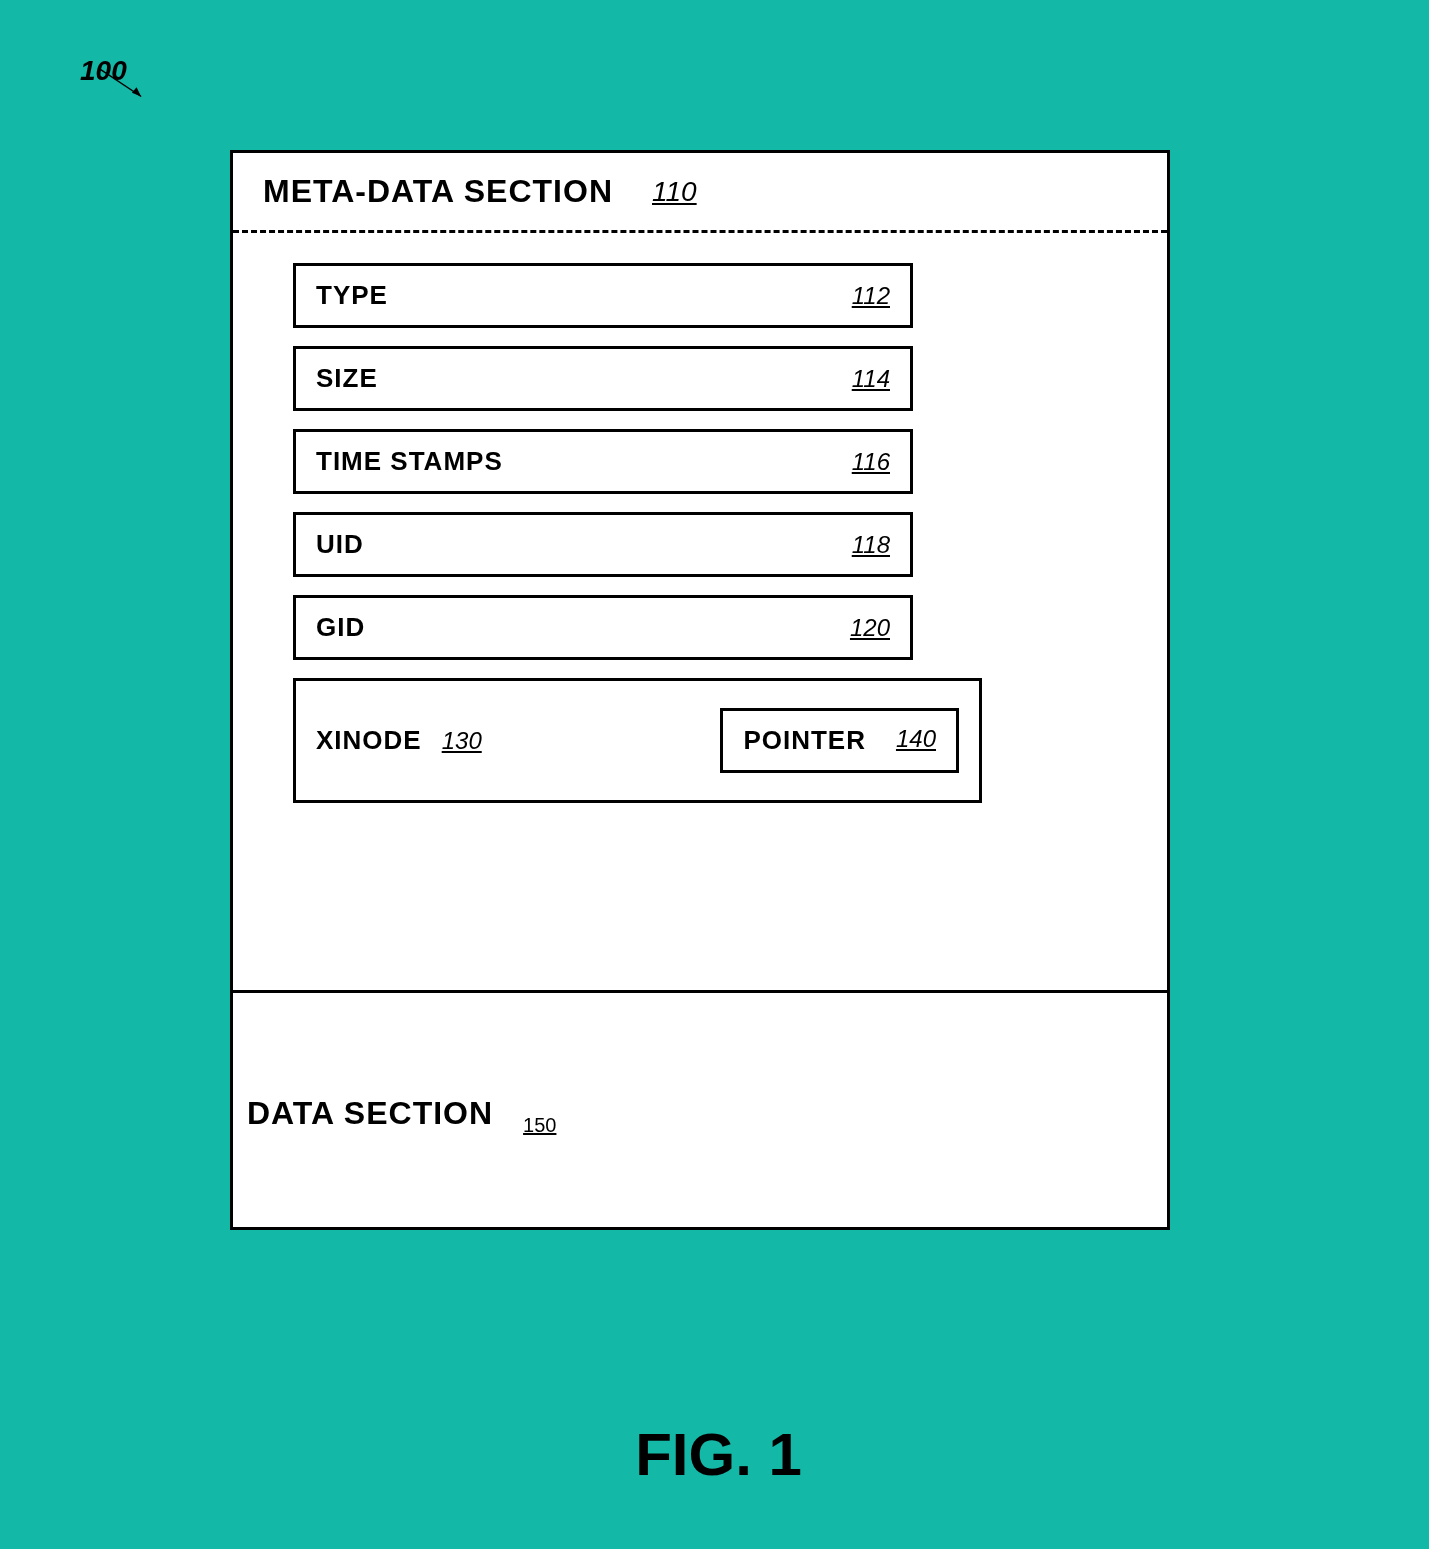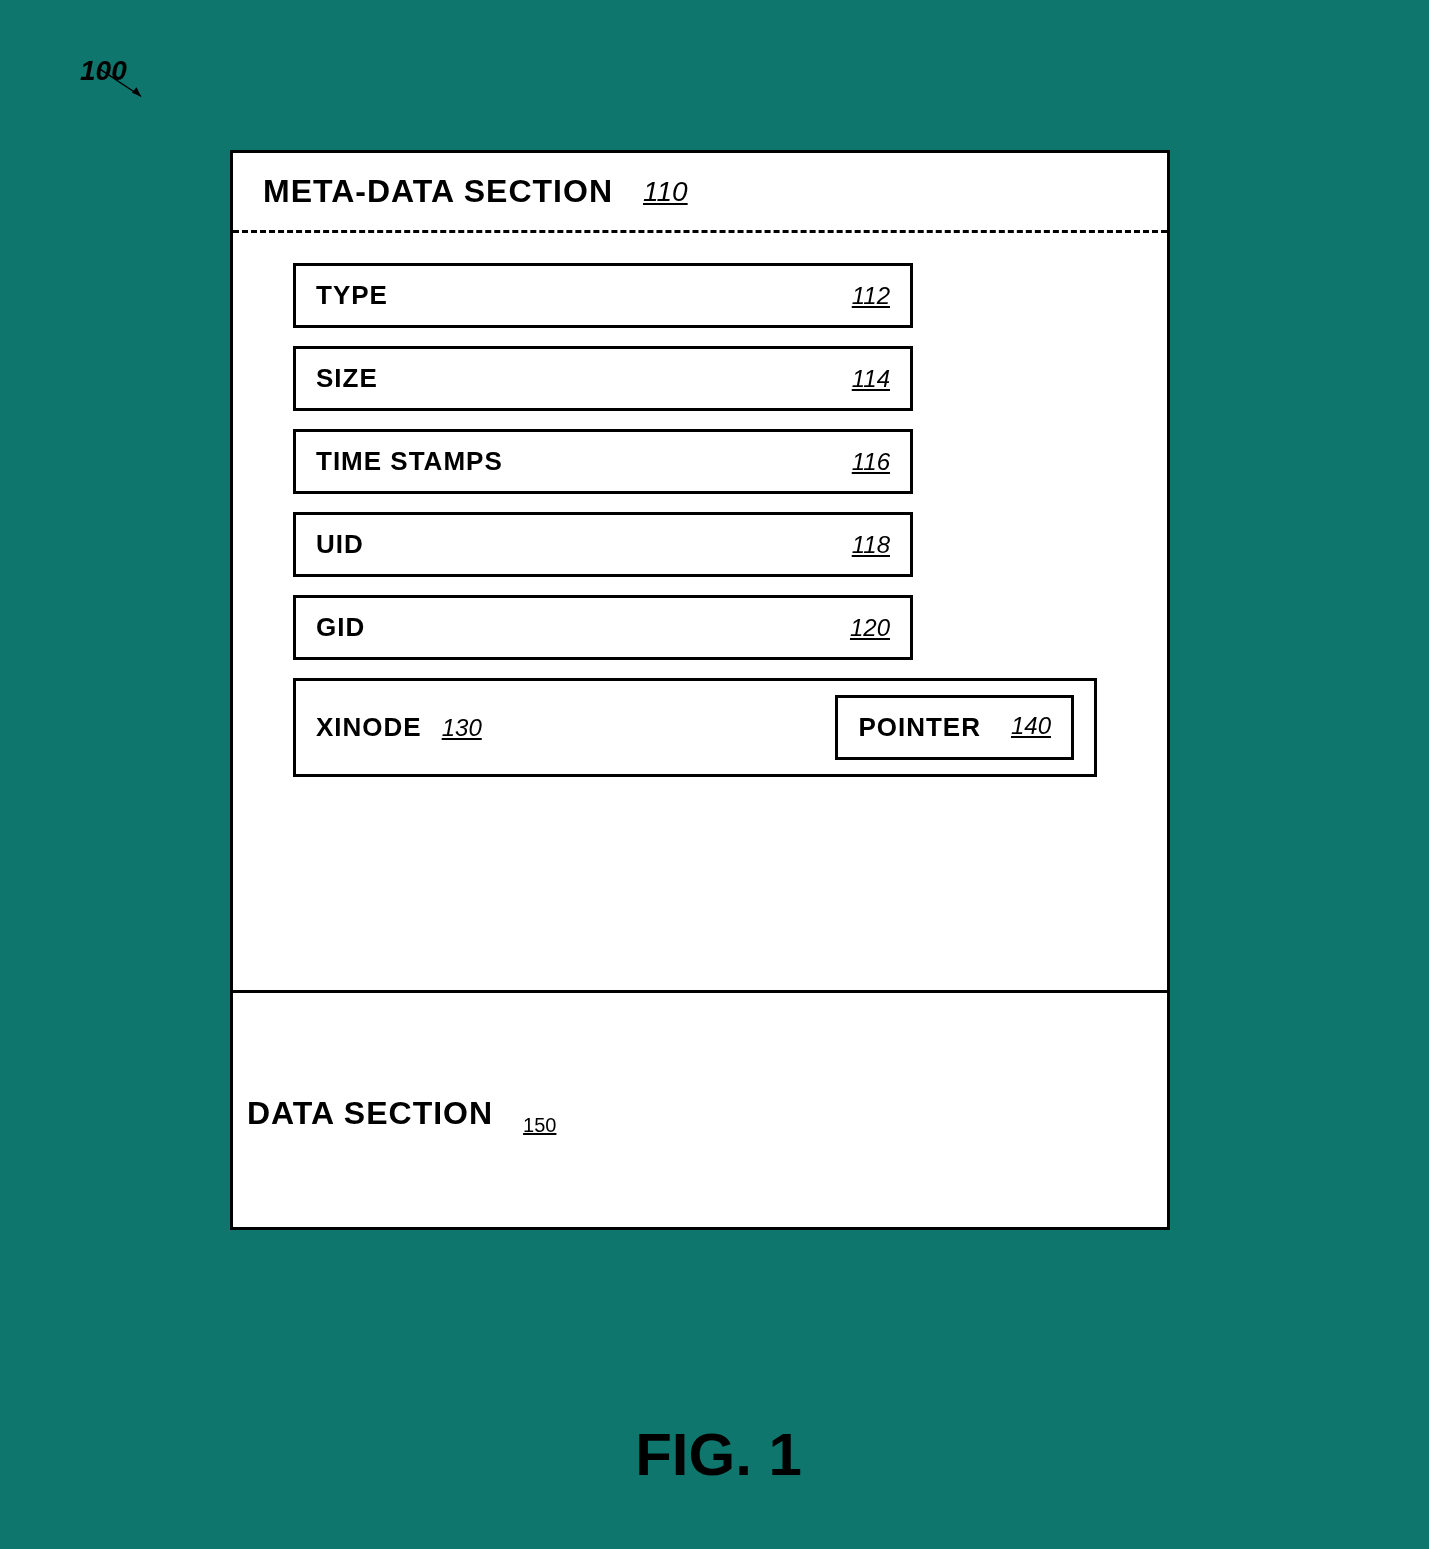--- a/index.html
+++ b/index.html
@@ -14,21 +14,21 @@
       height: 1549px;
       font-family: Arial, Helvetica, sans-serif;
       position: relative;
       overflow: hidden;
     }
 
     .page-container {
       width: 1429px;
       height: 1549px;
       position: relative;
-      background: #0f766e;
+      background: #14b8a6;
     }
 
     
     .fig-label-100 {
       position: absolute;
       top: 55px;
       left: 80px;
       font-size: 28px;
       font-style: italic;
       font-weight: bold;
@@ -59,21 +59,21 @@
       position: relative;
       width: 100%;
       height: 840px;
       border-bottom: 3px solid #000;
     }
 
     .meta-data-header {
       display: flex;
       align-items: center;
       padding: 20px 30px;
-      gap: 30px;
+      gap: 39px;
     }
 
     .meta-data-title {
       font-size: 32px;
       font-weight: bold;
       letter-spacing: 1px;
       color: #000;
     }
 
     .meta-data-ref {
@@ -122,22 +122,22 @@
       text-decoration: underline;
       color: #000;
     }
 
     
     .xinode-row {
       display: flex;
       align-items: center;
       border: 3px solid #000;
       background: #ffffff;
-      padding: 14px 20px;
-      width: 804px;
+      padding: 27px 20px;
+      width: 689px;
       justify-content: space-between;
       position: relative;
       min-height: 80px;
     }
 
     .xinode-left {
       display: flex;
       align-items: center;
       gap: 20px;
     }

